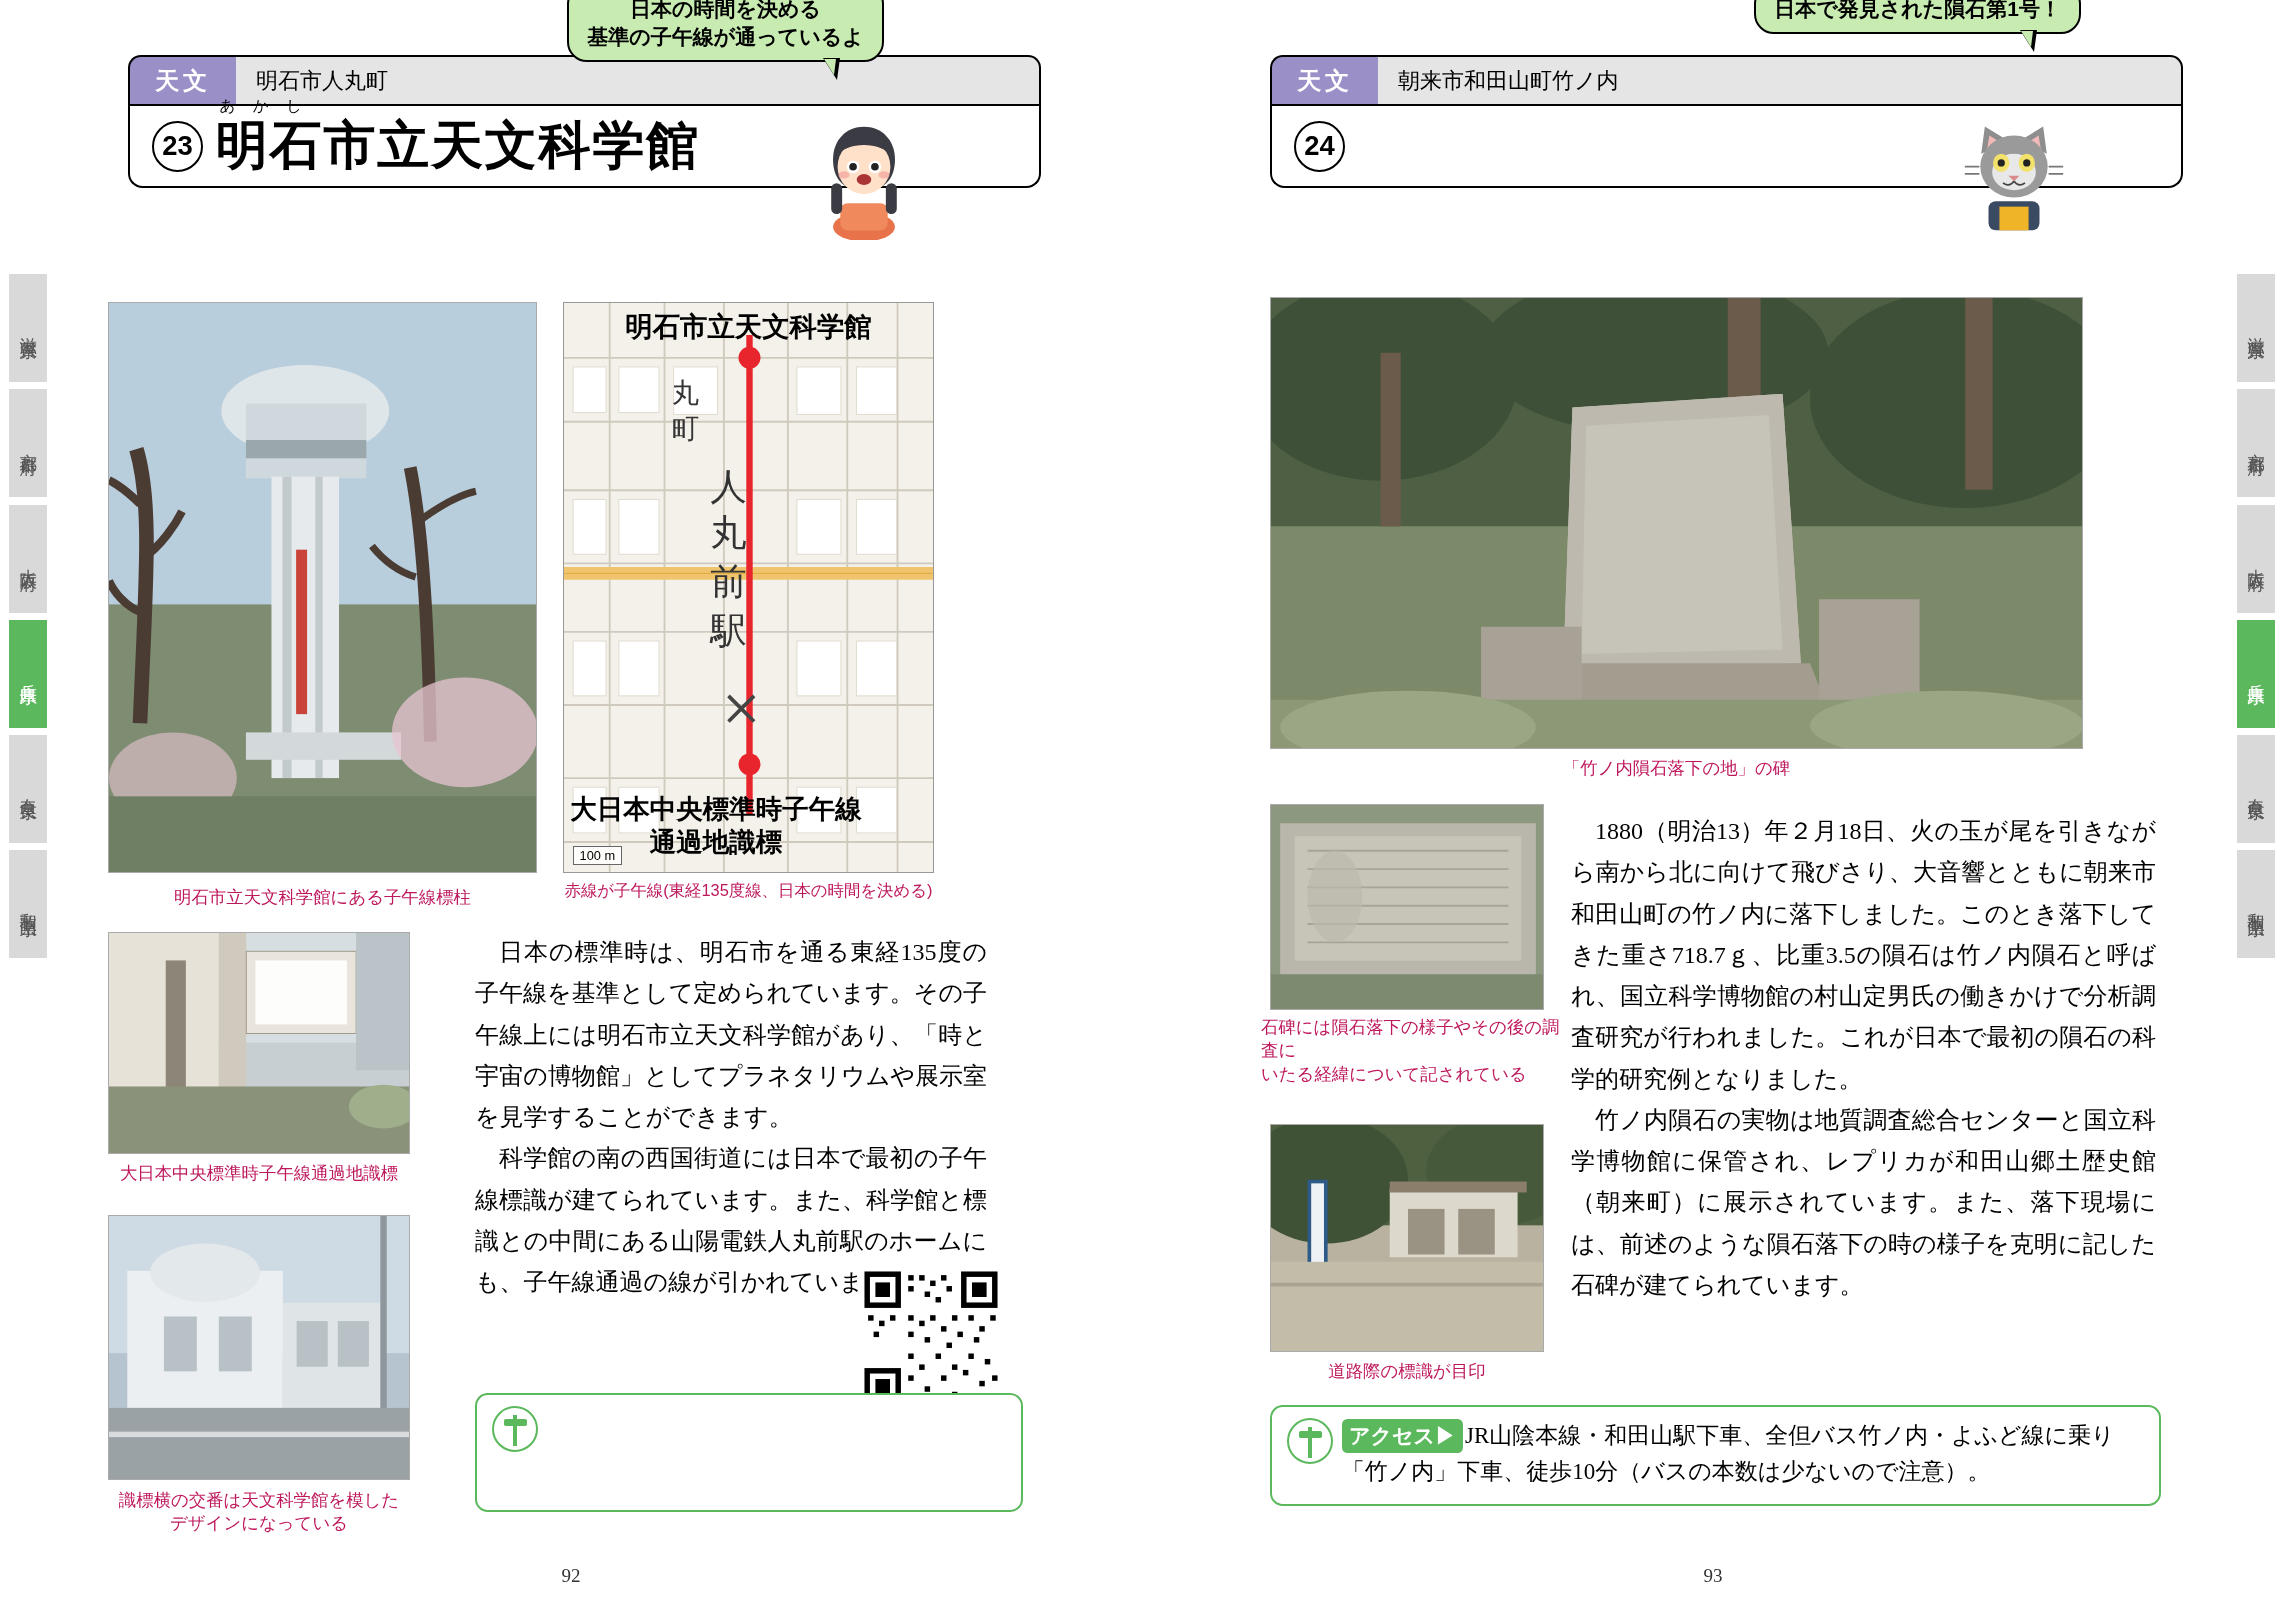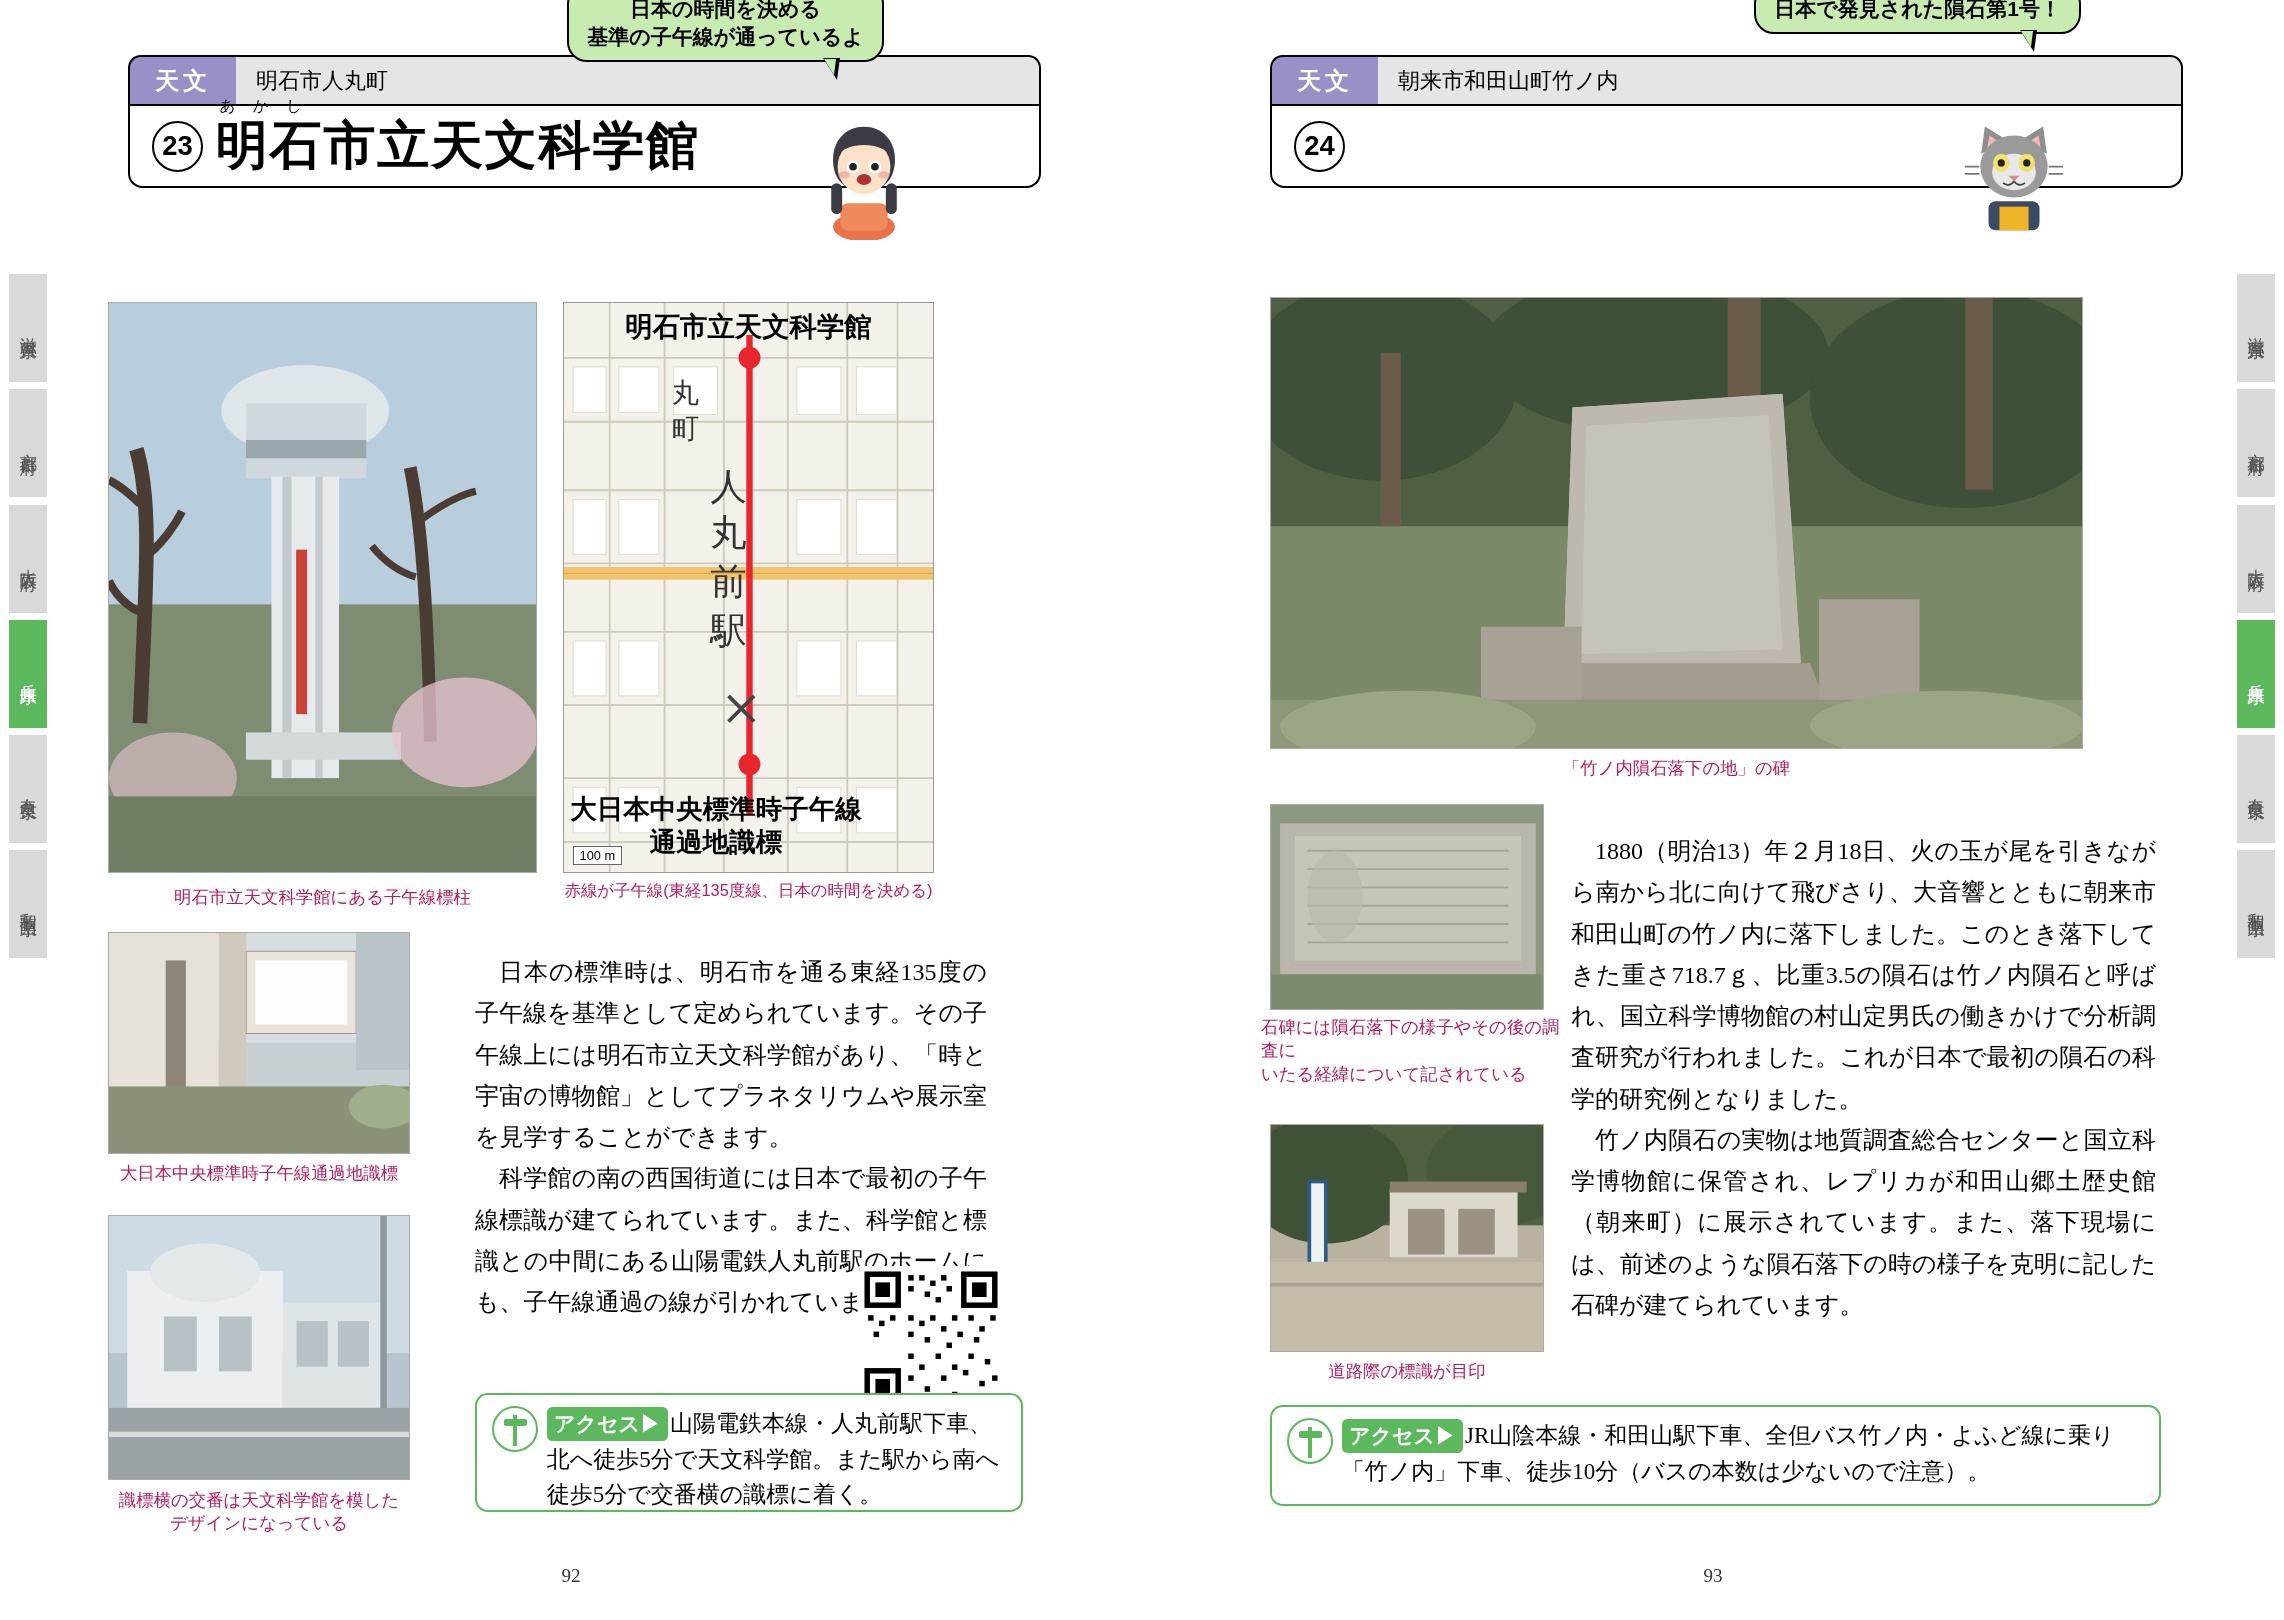--- a/index.html
+++ b/index.html
@@ -108,21 +108,20 @@
     position:absolute; font-size:17.4px; text-align:center; color:#be185d;
     line-height:1.35;
   }
 
   
   .body-text {
     position:absolute;
     font-family:"Liberation Serif", serif;
     font-size:24px; line-height:1.72; text-align:justify;
     color:#000;
-    margin-top:20px;
   }
   .body-text p { margin:0; text-indent:1em; }
 
   
   .access {
     position:absolute; border:2.7px solid #5cb85c; border-radius:12.8px;
     background:#fff; display:flex; align-items:flex-start; padding:11px 14.6px;
   }
   .acc-icon {
     width:46px; height:46px; border:2.7px solid #5cb85c; border-radius:50%;
@@ -379,23 +378,20 @@
           <rect x="60" y="144" width="6" height="6"></rect>
             <rect x="84" y="144" width="6" height="6"></rect>
             <rect x="120" y="140" width="6" height="6"></rect>
             <rect x="146" y="120" width="6" height="6"></rect>
         </g>
       </svg>
     </div>
 
     <div class="access" style="left:475px; top:1393px; width:548px; height:119px;">
       <div class="acc-icon"></div>
-      <div class="acc-body">
-        <span class="acc-label">アクセス▶</span><span>山陽電鉄本線・人丸前駅下車、北へ徒歩5分で天文科学館。また駅から南へ徒歩5分で交番横の識標に着く。</span>
-      </div>
     </div>
 
     <div class="pageno">92</div>
   </div>
 
   <div class="page page-right">
 
     <div class="side-index side-right">
       <div class="si-item">滋賀県</div>
       <div class="si-item">京都府</div>

